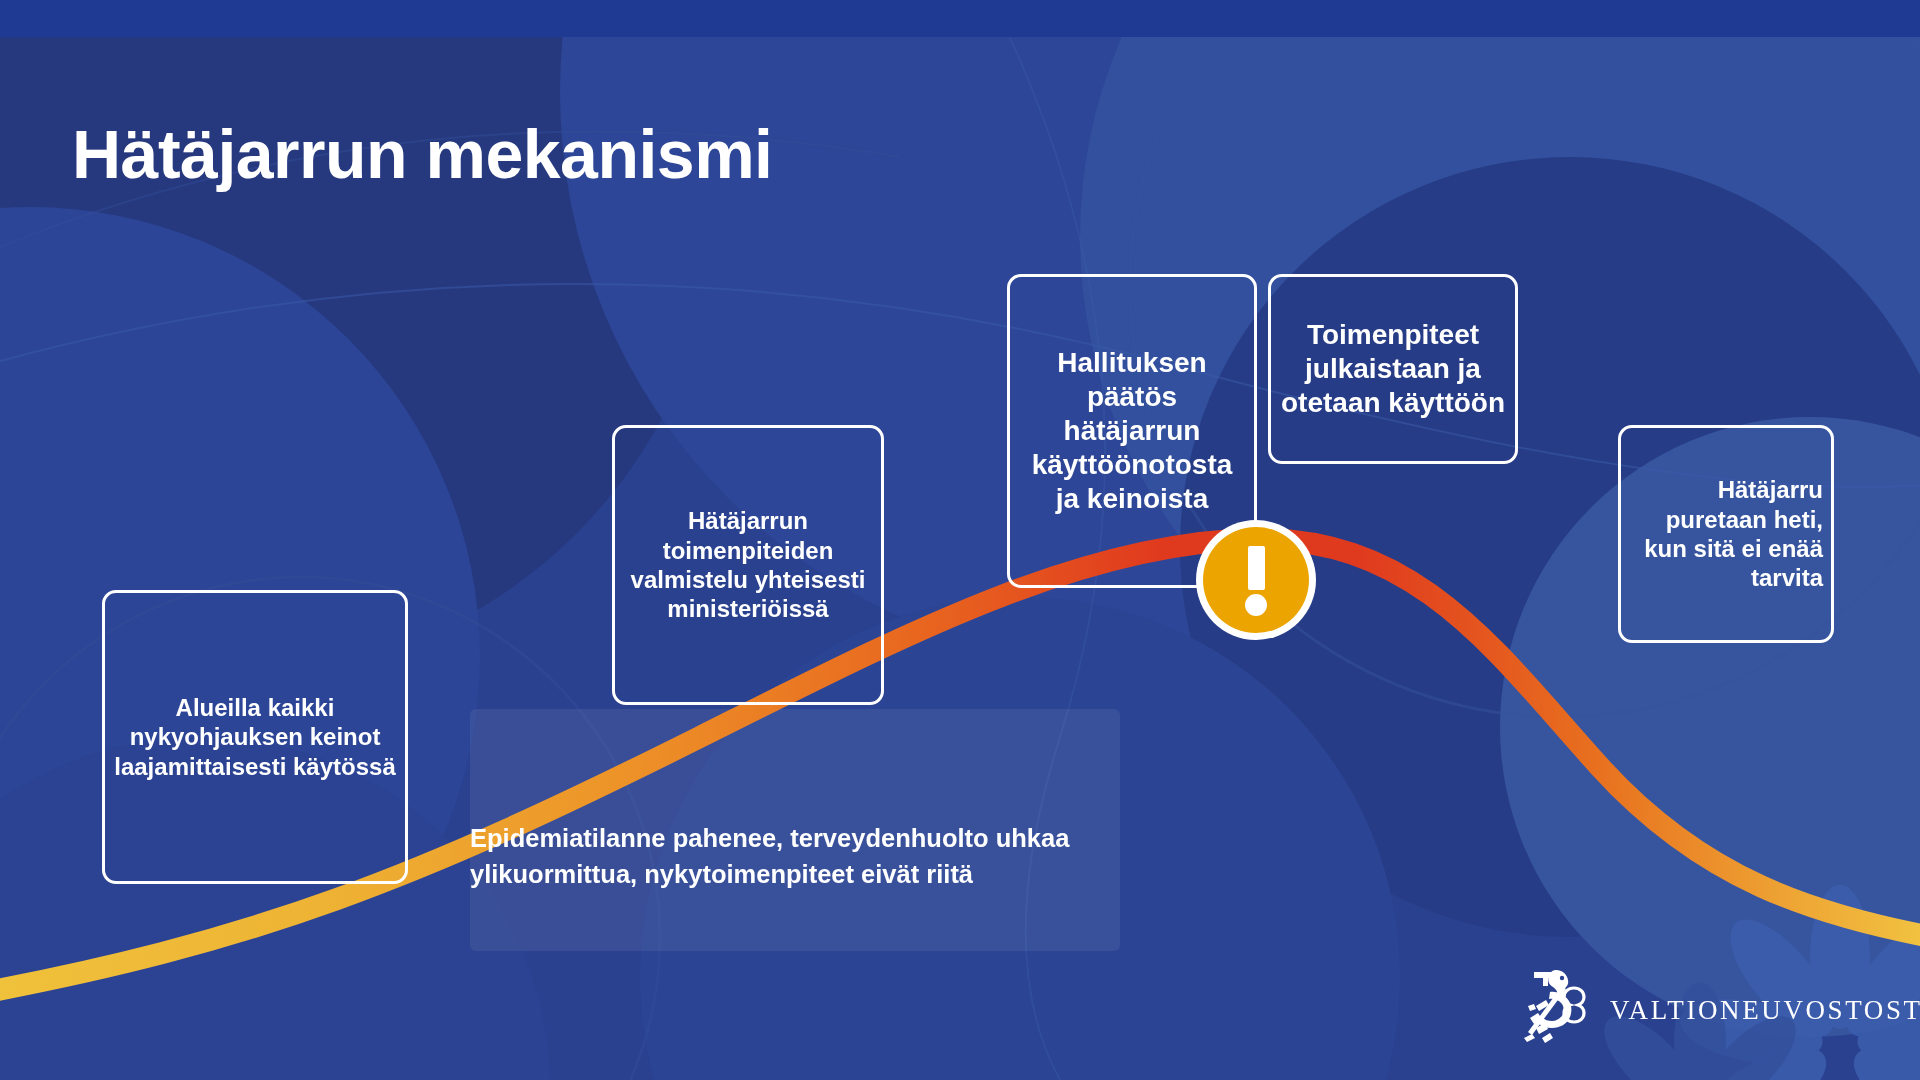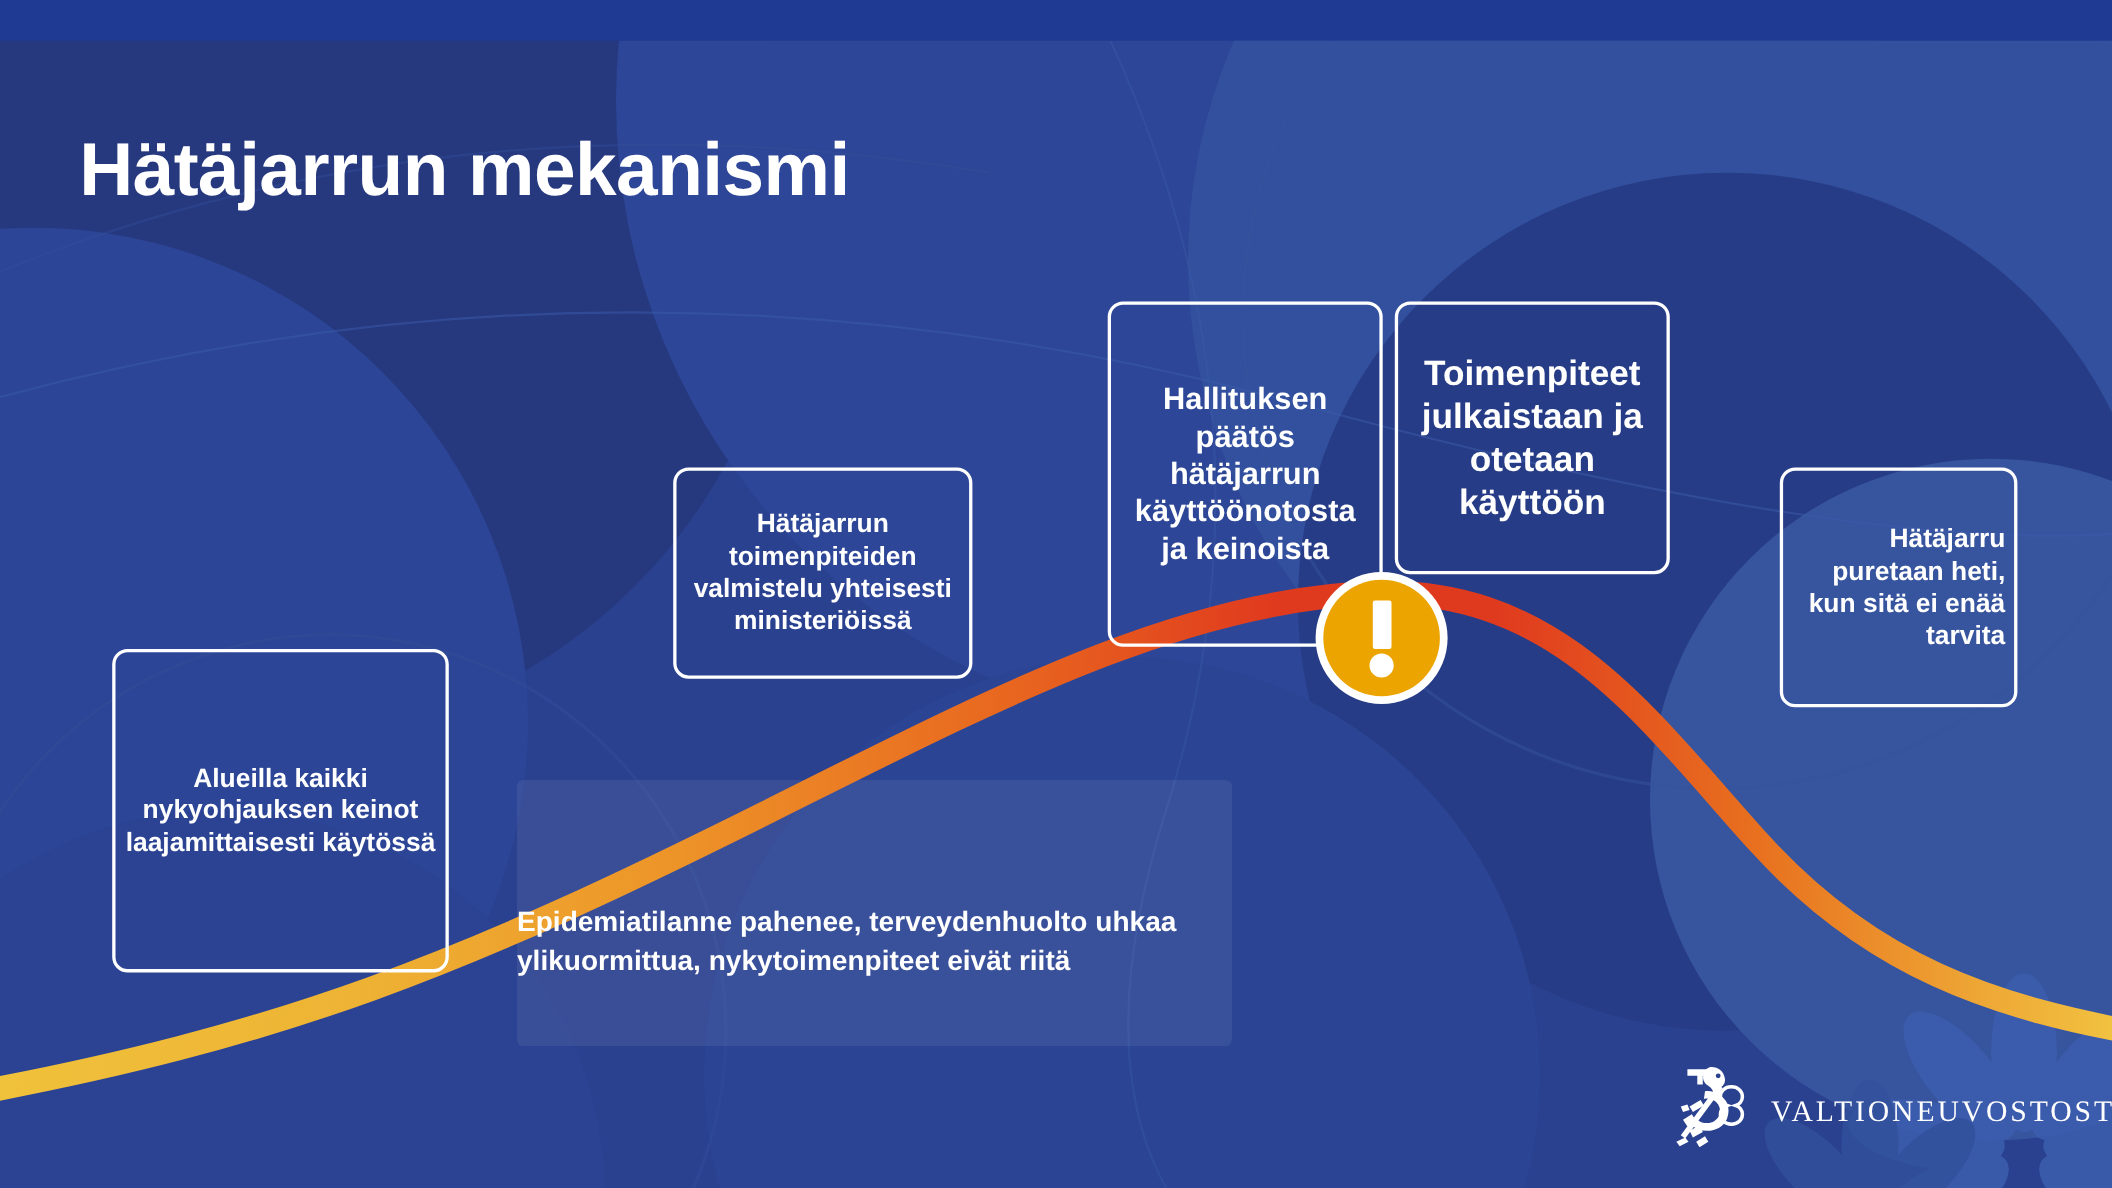--- a/index.html
+++ b/index.html
@@ -82,23 +82,23 @@
     align-items: center;
     justify-content: center;
     text-align: center;
     color: #ffffff;
     font-weight: bold;
     line-height: 1.22;
     padding: 6px 8px;
   }
 
   #box-1 { left: 102px;  top: 553px; width: 306px;  height: 294px; font-size: 24px; }
-  #box-2 { left: 612px;  top: 388px; width: 272px;  height: 192px; font-size: 24px; }
+  #box-2 { left: 612px;  top: 388px; width: 272px;  height: 280px; font-size: 24px; }
   #box-3 { left: 1007px; top: 237px; width: 250px;  height: 314px; font-size: 28px; }
-  #box-4 { left: 1268px; top: 237px; width: 250px;  height: 248px; font-size: 32px; }
+  #box-4 { left: 1268px; top: 237px; width: 250px;  height: 190px; font-size: 28px; }
   #box-5 { left: 1618px; top: 388px; width: 216px;  height: 218px; font-size: 24px; text-align: right; }
 
   
   .warn {
     position: absolute;
     left: 1196px;
     top: 483px;
     width: 120px;
     height: 120px;
   }

